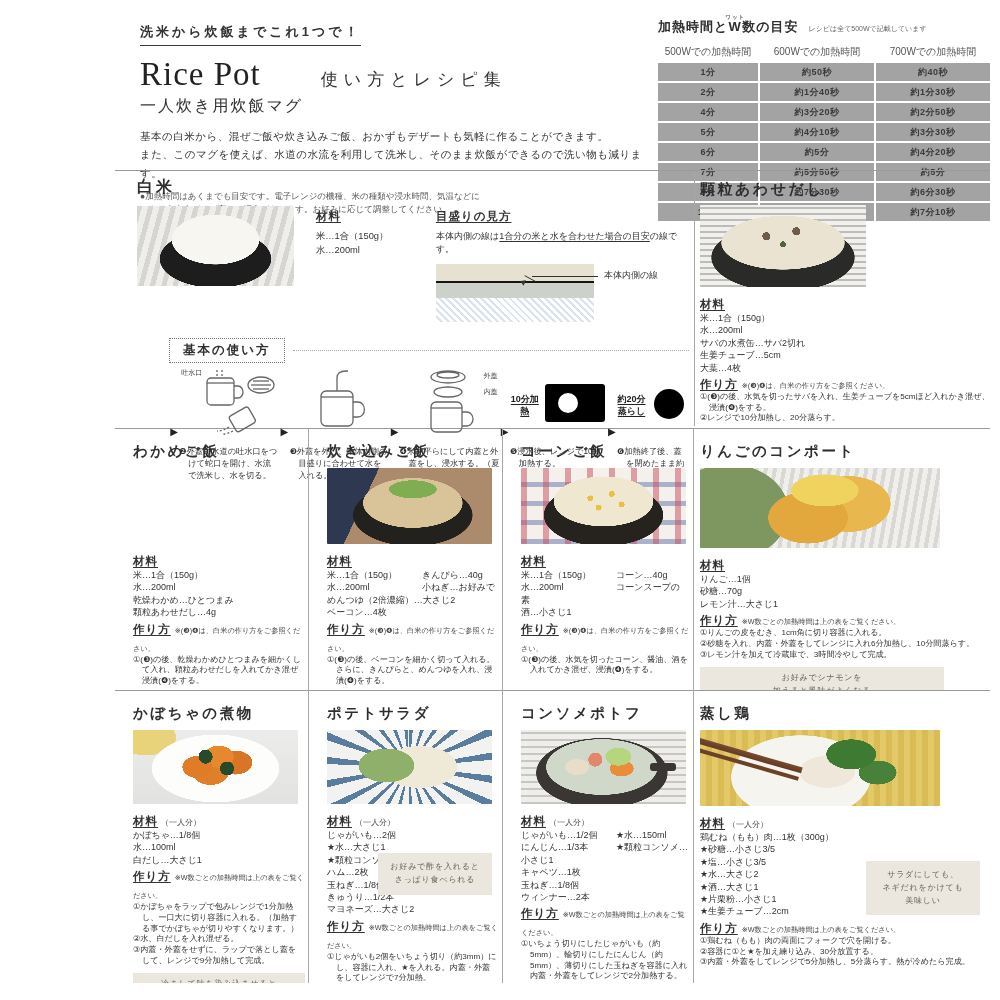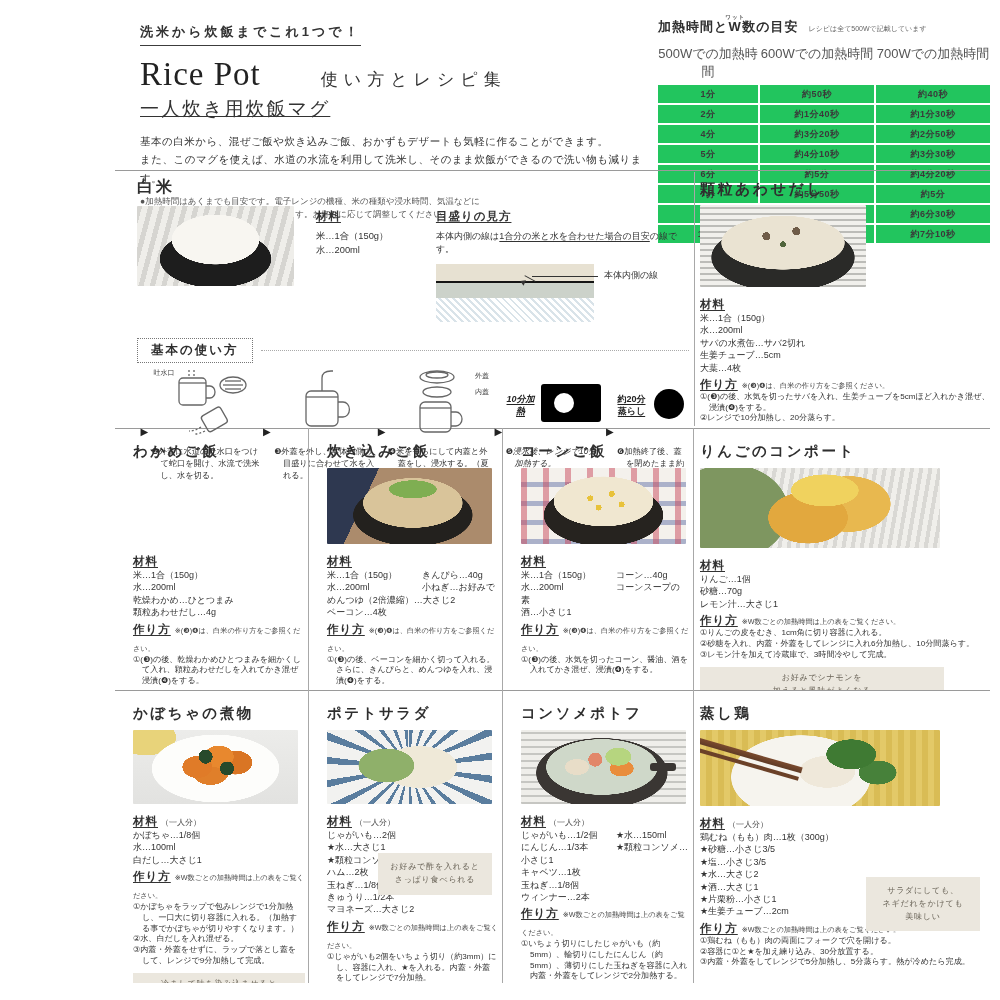--- a/index.html
+++ b/index.html
@@ -5,33 +5,33 @@
   html,body{margin:0;padding:0;background:#fff;}
   body{width:1000px;height:1000px;font-family:"Liberation Sans","DejaVu Sans",sans-serif;color:#3c3c3c;}
   #page{position:relative;width:1000px;height:1000px;overflow:hidden;background:#fff;}
 
   
   #header-left{position:absolute;left:140px;top:22px;width:505px;}
   .tagline{display:inline-block;font-size:13px;letter-spacing:3px;border-bottom:1px solid #3c3c3c;padding-bottom:4px;font-weight:bold;color:#333;}
   .title-row{display:flex;align-items:baseline;margin-top:10px;}
   .rice-pot{font-family:"Liberation Serif","DejaVu Serif",serif;font-size:33px;color:#222;letter-spacing:1px;}
   .usage-heading{font-size:17px;letter-spacing:6px;margin-left:60px;color:#333;}
-  .subtitle{font-size:19px;letter-spacing:2px;margin-top:3px;color:#333;text-decoration:underline;}
+  .subtitle{font-size:16px;letter-spacing:2px;margin-top:3px;color:#333;}
   .desc{font-size:10.5px;line-height:1.75;margin-top:10px;letter-spacing:0.5px;color:#333;}
   .hdr-note{font-size:8.5px;color:#555;margin-top:8px;line-height:1.55;}
 
   
   #heating-table{position:absolute;left:658px;top:14px;width:334px;}
   .ht-title-row{display:flex;align-items:flex-end;}
   .ht-title{font-size:13px;font-weight:bold;letter-spacing:1px;color:#2f2f2f;}
   .ht-title ruby rt{font-size:5.5px;color:#555;letter-spacing:1px;}
   .ht-note{font-size:7px;color:#666;margin-left:10px;margin-bottom:2px;}
   .ht-grid{display:grid;grid-template-columns:100px 114px 114px;column-gap:2px;row-gap:2px;margin-top:7px;}
-  .ht-h{font-size:13px;color:#555;text-align:center;padding:2px 0;}
-  .ht-c{background:#22c55e;font-size:9px;font-weight:bold;color:#3a3a3a;text-align:center;padding:2.5px 0;letter-spacing:0.5px;}
+  .ht-h{font-size:10px;color:#555;text-align:center;padding:2px 0;}
+  .ht-c{background:#a3a3a3;font-size:9px;font-weight:bold;color:#3a3a3a;text-align:center;padding:2.5px 0;letter-spacing:0.5px;}
 
   
   .hrule{position:absolute;left:115px;width:875px;border-top:1px solid #9a9a9a;}
   .vrule{position:absolute;border-left:1px solid #a8a8a8;}
 
   
   #shiromai{position:absolute;left:137px;top:177px;width:552px;}
   .sec-title{font-size:16px;font-weight:bold;letter-spacing:3px;color:#2e2e2e;}
   .shiromai-row{display:flex;margin-top:8px;}
   .lbl{font-size:11.5px;font-weight:bold;text-decoration:underline;text-underline-offset:2px;letter-spacing:1px;color:#333;}
@@ -118,21 +118,21 @@
   .p-consomme::after{content:"";position:absolute;right:6%;top:44%;width:26px;height:8px;background:#3a3633;border-radius:3px;}
   .p-chicken{background:
     radial-gradient(ellipse 25px 15px at 63% 32%, #3f7a33 99%, transparent),
     radial-gradient(ellipse 19px 12px at 74% 56%, #47813a 99%, transparent),
     radial-gradient(ellipse 28px 16px at 53% 55%, #efe8da 99%, transparent),
     radial-gradient(ellipse 70px 42px at 42% 62%, #f6f4ee 99%, transparent),
     repeating-linear-gradient(90deg,#e3c968 0 6px,#d9bc55 6px 12px);}
   .p-chicken::after{content:"";position:absolute;left:-8px;top:22px;width:112px;height:6px;background:linear-gradient(#7a4a2e,#5f3b26);transform:rotate(16deg);box-shadow:0 9px 0 -1px #6b4128;}
 
   
-  .usage{margin-top:16px;}
+  .usage{margin-top:16px;margin-left:32px;}
   .usage-head{display:flex;align-items:center;}
   .usage-title{display:inline-block;border:1px dotted #777;padding:3px 13px;font-size:12.5px;font-weight:bold;letter-spacing:2px;color:#2e2e2e;}
   .usage-head::after{content:"";flex:1;border-top:1px dotted #aaa;margin-left:8px;}
   .steps-row{display:flex;margin-top:6px;align-items:stretch;}
   .step{display:flex;flex-direction:column;}
   .step-art{position:relative;height:74px;}
   .step-art svg{stroke:#666;fill:none;stroke-width:1.3;}
   .art-label{position:absolute;font-size:7px;color:#444;white-space:nowrap;}
   .step-cap{font-size:8.2px;line-height:1.45;margin-top:3px;color:#333;text-indent:-9px;padding-left:9px;}
   .step-arr{width:15px;display:flex;align-items:center;justify-content:center;font-size:10px;color:#222;}
@@ -297,21 +297,21 @@
                 <ellipse cx="48" cy="8" rx="17" ry="6"></ellipse>
                 <ellipse cx="48" cy="6" rx="11" ry="3"></ellipse>
                 <ellipse cx="48" cy="23" rx="14" ry="5"></ellipse>
                 <rect x="31" y="33" width="31" height="30" rx="5"></rect>
                 <line x1="31" y1="39" x2="62" y2="39"></line>
                 <path d="M62,43 h5 a6,7 0 0 1 0,14 h-5"></path>
               </svg><span class="art-label" style="right: 2px; top: 2px;">外蓋</span><span class="art-label" style="right: 2px; top: 18px;">内蓋</span></div>
             <div class="step-cap">❹米を平らにして内蓋と外蓋をし、浸水する。（夏場20分、冬場30分）</div>
           </div>
           <div class="step-arr">▶</div>
-          <div class="step" style="width: 100px; font-style: italic;">
+          <div class="step" style="width: 100px;">
             <div class="art-flex">
               <div class="big-label">10分加熱</div>
               <div><svg width="64" height="52" viewBox="0 0 64 52">
                   <rect x="2" y="6" width="60" height="38" rx="3"></rect>
                   <rect x="7" y="11" width="36" height="28"></rect>
                   <circle cx="25" cy="25" r="10" fill="#fff"></circle>
                   <line x1="25" y1="25" x2="25" y2="18"></line>
                   <line x1="25" y1="25" x2="30" y2="27"></line>
                   <circle cx="53" cy="19" r="4.5"></circle>
                   <circle cx="53" cy="32" r="4.5"></circle>
@@ -482,21 +482,21 @@
         <div class="photo ph-wide p-chicken"></div>
         <div class="mat">
           <div class="mat-head"><span class="lbl">材料</span><span class="serving">（一人分）</span></div>
           <div class="mat-line">鶏むね（もも）肉…1枚（300g）</div>
           <div class="mat-line">★砂糖…小さじ3/5</div>
           <div class="mat-line">★塩…小さじ3/5</div>
           <div class="mat-line">★水…大さじ2</div>
           <div class="mat-line">★酒…大さじ1</div>
           <div class="mat-line">★片栗粉…小さじ1</div>
           <div class="mat-line">★生姜チューブ…2cm</div>
-          <div class="tip side" style="top: 64px;">サラダにしても、
+          <div class="tip side" style="top: 48px;">サラダにしても、
 ネギだれをかけても
 美味しい</div>
         </div>
         <div class="howto">
           <div class="howto-head"><span class="lbl">作り方</span><span class="note">※W数ごとの加熱時間は上の表をご覧ください。</span></div>
           <div class="step-line">①鶏むね（もも）肉の両面にフォークで穴を開ける。</div>
           <div class="step-line">②容器に①と★を加え練り込み、30分放置する。</div>
           <div class="step-line">③内蓋・外蓋をしてレンジで5分加熱し、5分蒸らす。熱が冷めたら完成。</div>
         </div>
       </div>

